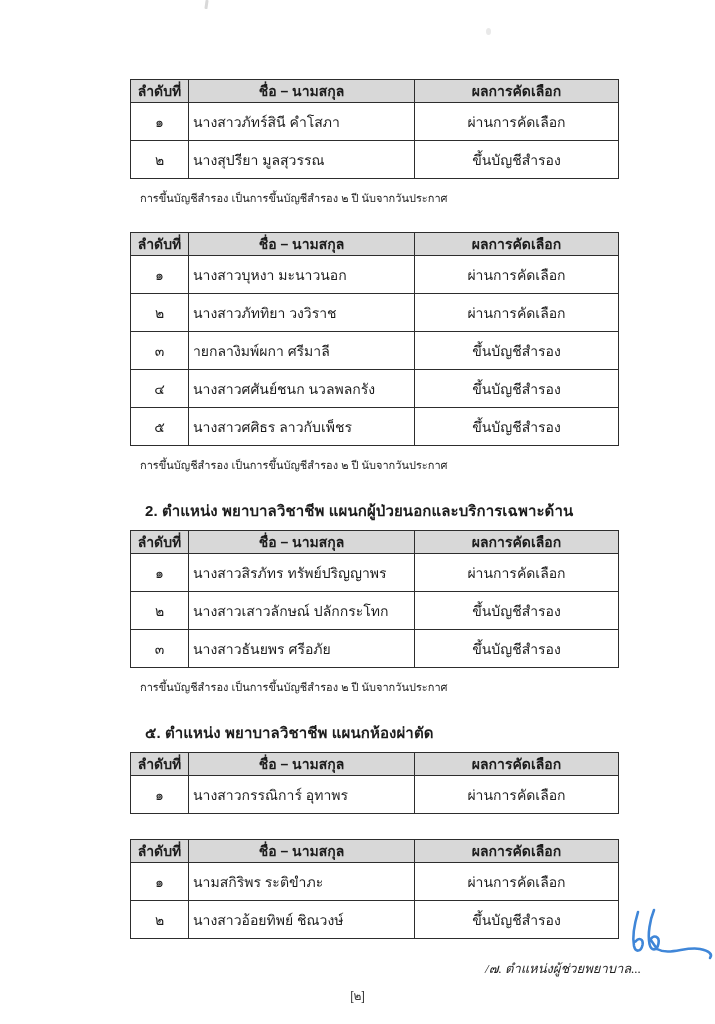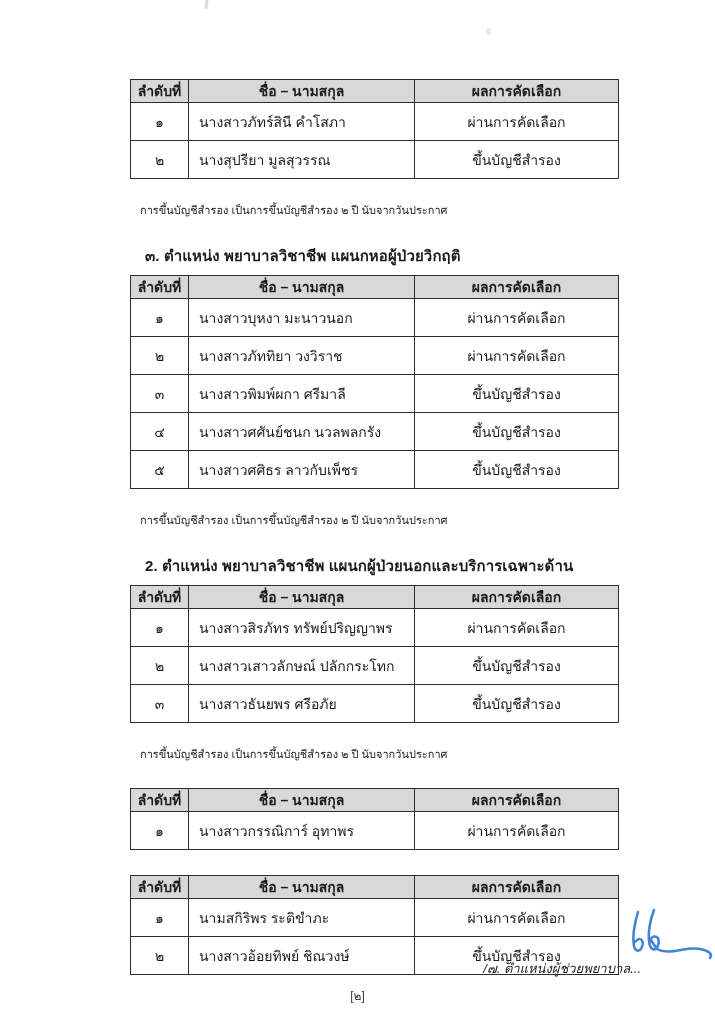--- a/index.html
+++ b/index.html
@@ -32,33 +32,34 @@
   .tbl th, .tbl td { border:1.5px solid #2d2d2d; }
   .tbl thead th {
     background:#d8d8d8;
     height:20px; font-size:14px; font-weight:bold;
     text-align:center; vertical-align:middle;
   }
   .tbl tbody td {
     height:38px; font-size:14px;
     vertical-align:middle; text-align:center;
   }
-  .tbl tbody td.name { text-align:left; padding-left:10px; }
+  .tbl tbody td.name { text-align:left; padding-left:4px; }
   .note {
     font-size:11px; color:#232323;
-    margin-top:22px; padding-left:10px;
+    margin-top:10px; padding-left:10px;
   }
   .sig {
     position:absolute; left:624px; top:908px;
     width:92px; height:58px;
   }
   .cont-note {
     position:absolute; right:74px; top:958px;
     font-size:13px; font-style:italic; color:#1f1f1f;
     white-space:nowrap;
+    font-family:Liberation Serif, serif;
   }
   .page-num {
     position:absolute; left:0; top:986px; width:715px;
     text-align:center; font-size:12px; color:#3a3a3a;
   }
   
   .speck-a {
     position:absolute; left:205px; top:0; width:3px; height:9px;
     background:#b9b9b9; opacity:.55; border-radius:1px;
     transform:rotate(8deg);
@@ -101,21 +102,20 @@
     <td>๒</td>
     <td class="name">นางสุปรียา มูลสุวรรณ</td>
     <td>ขึ้นบัญชีสำรอง</td>
   </tr>
 </tbody>
     </table>
     <div class="note">การขึ้นบัญชีสำรอง เป็นการขึ้นบัญชีสำรอง ๒ ปี นับจากวันประกาศ</div>
   </div>
 
   <div class="sec">
-    <div class="sec-title">๓. ตำแหน่ง พยาบาลวิชาชีพ แผนกหอผู้ป่วยวิกฤติ</div>
     <table class="tbl">
       <colgroup>
             <col class="c-no">
             <col class="c-name">
             <col class="c-result">
           </colgroup>
       <thead>
         <tr>
           <th>ลำดับที่</th>
           <th>ชื่อ – นามสกุล</th>
@@ -130,21 +130,21 @@
   </tr>
 
   <tr>
     <td>๒</td>
     <td class="name">นางสาวภัททิยา วงวิราช</td>
     <td>ผ่านการคัดเลือก</td>
   </tr>
 
   <tr>
     <td>๓</td>
-    <td class="name">นางสาวพิมพ์ผกา ศรีมาลี</td>
+    <td class="name">ายกลางิมพ์ผกา ศรีมาลี</td>
     <td>ขึ้นบัญชีสำรอง</td>
   </tr>
 
   <tr>
     <td>๔</td>
     <td class="name">นางสาวศศันย์ชนก นวลพลกรัง</td>
     <td>ขึ้นบัญชีสำรอง</td>
   </tr>
 
   <tr>
@@ -189,20 +189,21 @@
     <td>๓</td>
     <td class="name">นางสาวธันยพร ศรีอภัย</td>
     <td>ขึ้นบัญชีสำรอง</td>
   </tr>
 </tbody>
     </table>
     <div class="note">การขึ้นบัญชีสำรอง เป็นการขึ้นบัญชีสำรอง ๒ ปี นับจากวันประกาศ</div>
   </div>
 
   <div class="sec">
+    <div class="sec-title">๕. ตำแหน่ง พยาบาลวิชาชีพ แผนกห้องผ่าตัด</div>
     <table class="tbl">
       <colgroup>
             <col class="c-no">
             <col class="c-name">
             <col class="c-result">
           </colgroup>
       <thead>
         <tr>
           <th>ลำดับที่</th>
           <th>ชื่อ – นามสกุล</th>

